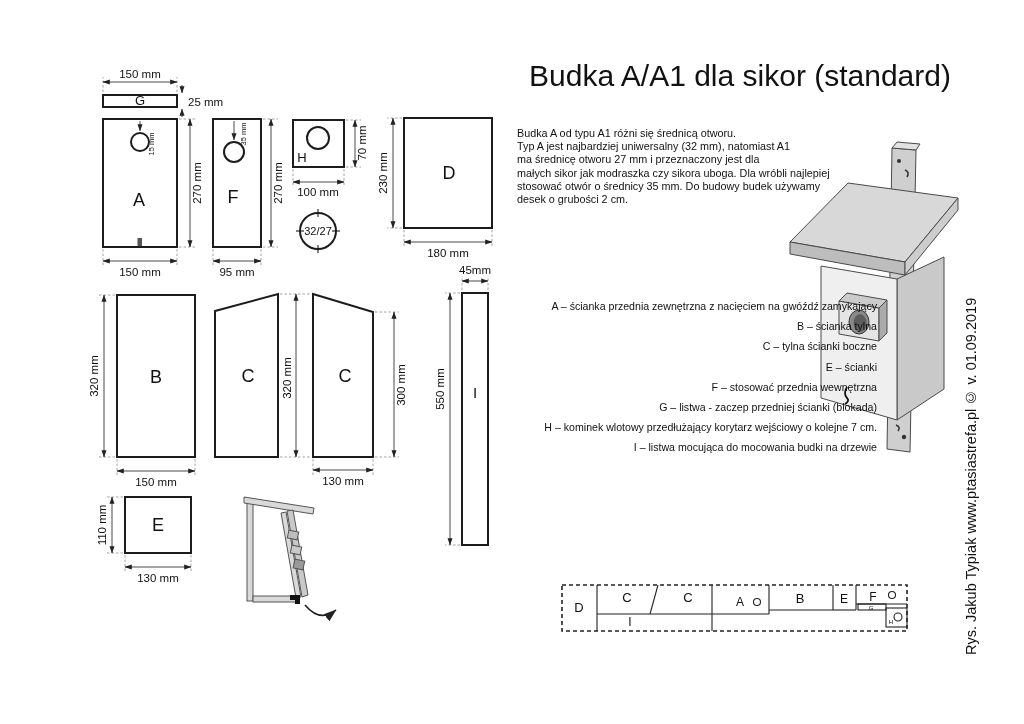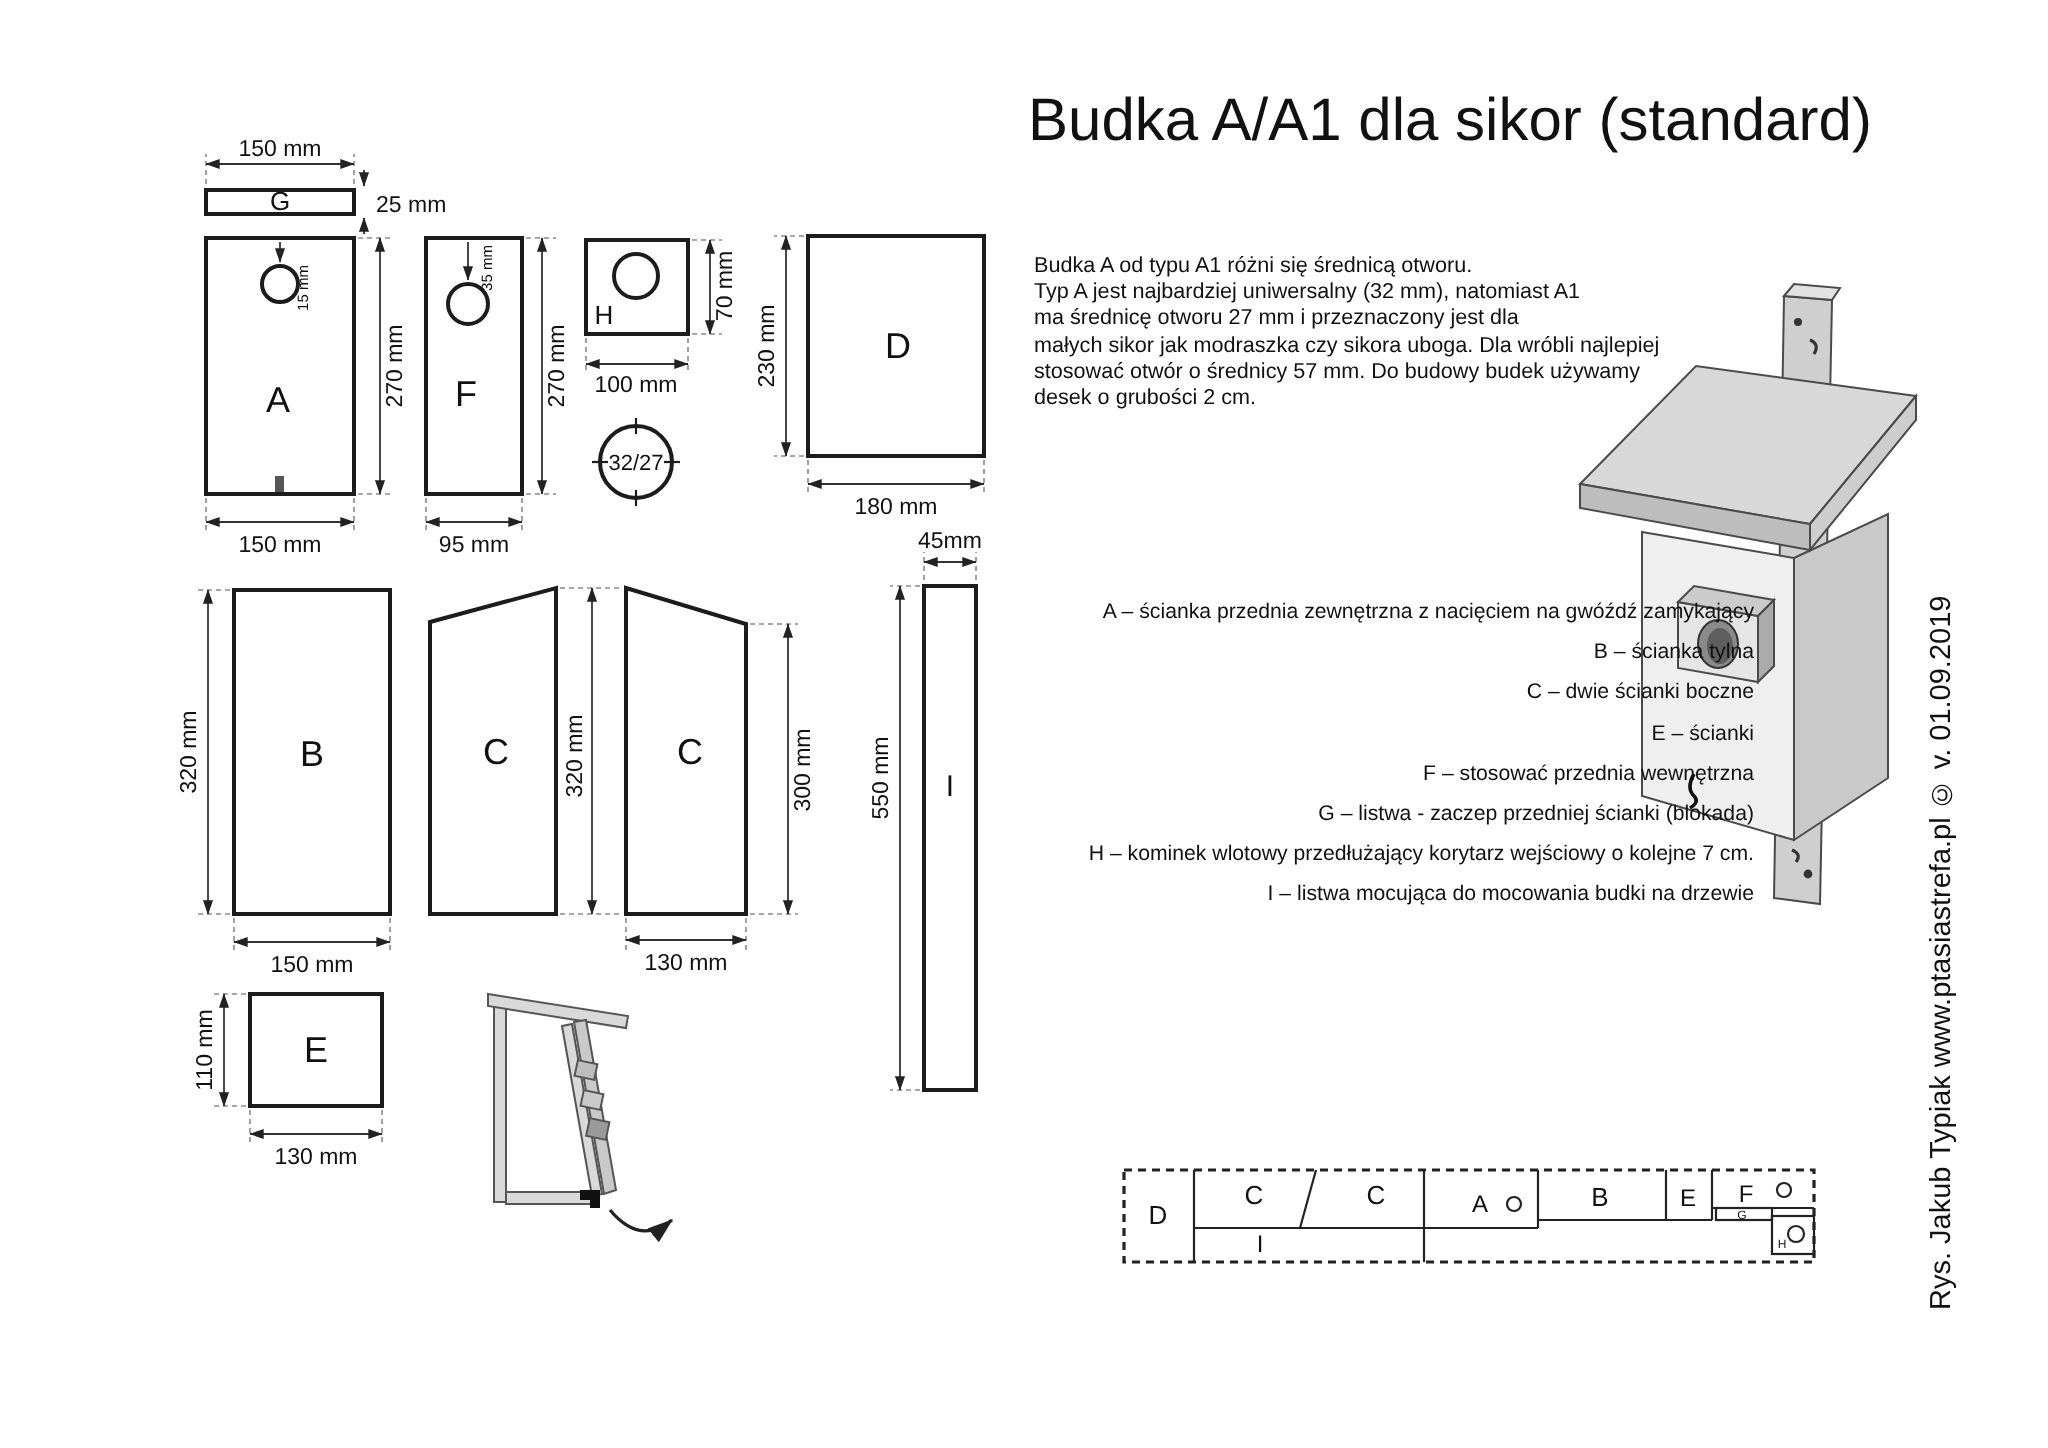--- a/index.html
+++ b/index.html
@@ -1,18 +1,18 @@
 <!DOCTYPE html>
 <html lang="pl"><head>
 <meta charset="utf-8">
 <style>
   html,body{margin:0;padding:0;background:#fff;}
   #page{position:relative;width:1024px;height:724px;background:#fff;overflow:hidden;
         font-family:"Liberation Sans",sans-serif;color:#111;}
-  #page-title{position:absolute;left:500px;top:44px;width:450px;margin:0;
+  #page-title{position:absolute;left:500px;top:44px;width:450px;margin:15px;
         font-size:30px;font-weight:400;text-align:center;letter-spacing:0;color:#111;}
   #drawing{position:absolute;left:0;top:0;}
   .intro{position:absolute;left:517px;top:127px;width:370px;font-size:10.8px;
         line-height:13.2px;white-space:pre-line;}
   .legend{position:absolute;left:517px;top:300px;width:360px;font-size:10.6px;}
   .legend .lg{height:20.2px;text-align:right;}
   .note{position:absolute;left:528px;top:537px;width:420px;font-size:11px;
         line-height:14.8px;white-space:pre-line;}
   .credit{position:absolute;left:963px;top:140px;height:515px;width:22px;
         writing-mode:vertical-rl;transform:rotate(180deg);font-size:14.5px;
@@ -253,27 +253,27 @@
       <text class="t-layS" x="873" y="601">F</text>
       <text class="t-layT" x="871" y="609.5">G</text>
       <text class="t-layT" x="891" y="624">H</text>
     </g>
   </svg>
 
   <div class="intro">Budka A od typu A1 różni się średnicą otworu.
 Typ A jest najbardziej uniwersalny (32 mm), natomiast A1
 ma średnicę otworu 27 mm i przeznaczony jest dla
 małych sikor jak modraszka czy sikora uboga. Dla wróbli najlepiej
-stosować otwór o średnicy 57 mm. Do budowy budek używamy
+stosować otwór o średnicy 35 mm. Do budowy budek używamy
 desek o grubości 2 cm.</div>
 
   <div class="legend">
     <div class="lg">A – ścianka przednia zewnętrzna z nacięciem na gwóźdź zamykający</div>
     <div class="lg">B – ścianka tylna</div>
-    <div class="lg">C – dwie ścianki boczne</div>
+    <div class="lg">C – tylna ścianki boczne</div>
     <div class="lg">E – ścianki</div>
     <div class="lg">F – stosować przednia wewnętrzna</div>
     <div class="lg">G – listwa - zaczep przedniej ścianki (blokada)</div>
     <div class="lg">H – kominek wlotowy przedłużający korytarz wejściowy o kolejne 7 cm.</div>
     <div class="lg">I – listwa mocująca do mocowania budki na drzewie</div>
   </div>
 
 
   <div class="credit">Rys. Jakub Typiak www.ptasiastrefa.pl ©  v. 01.09.2019</div>
 

